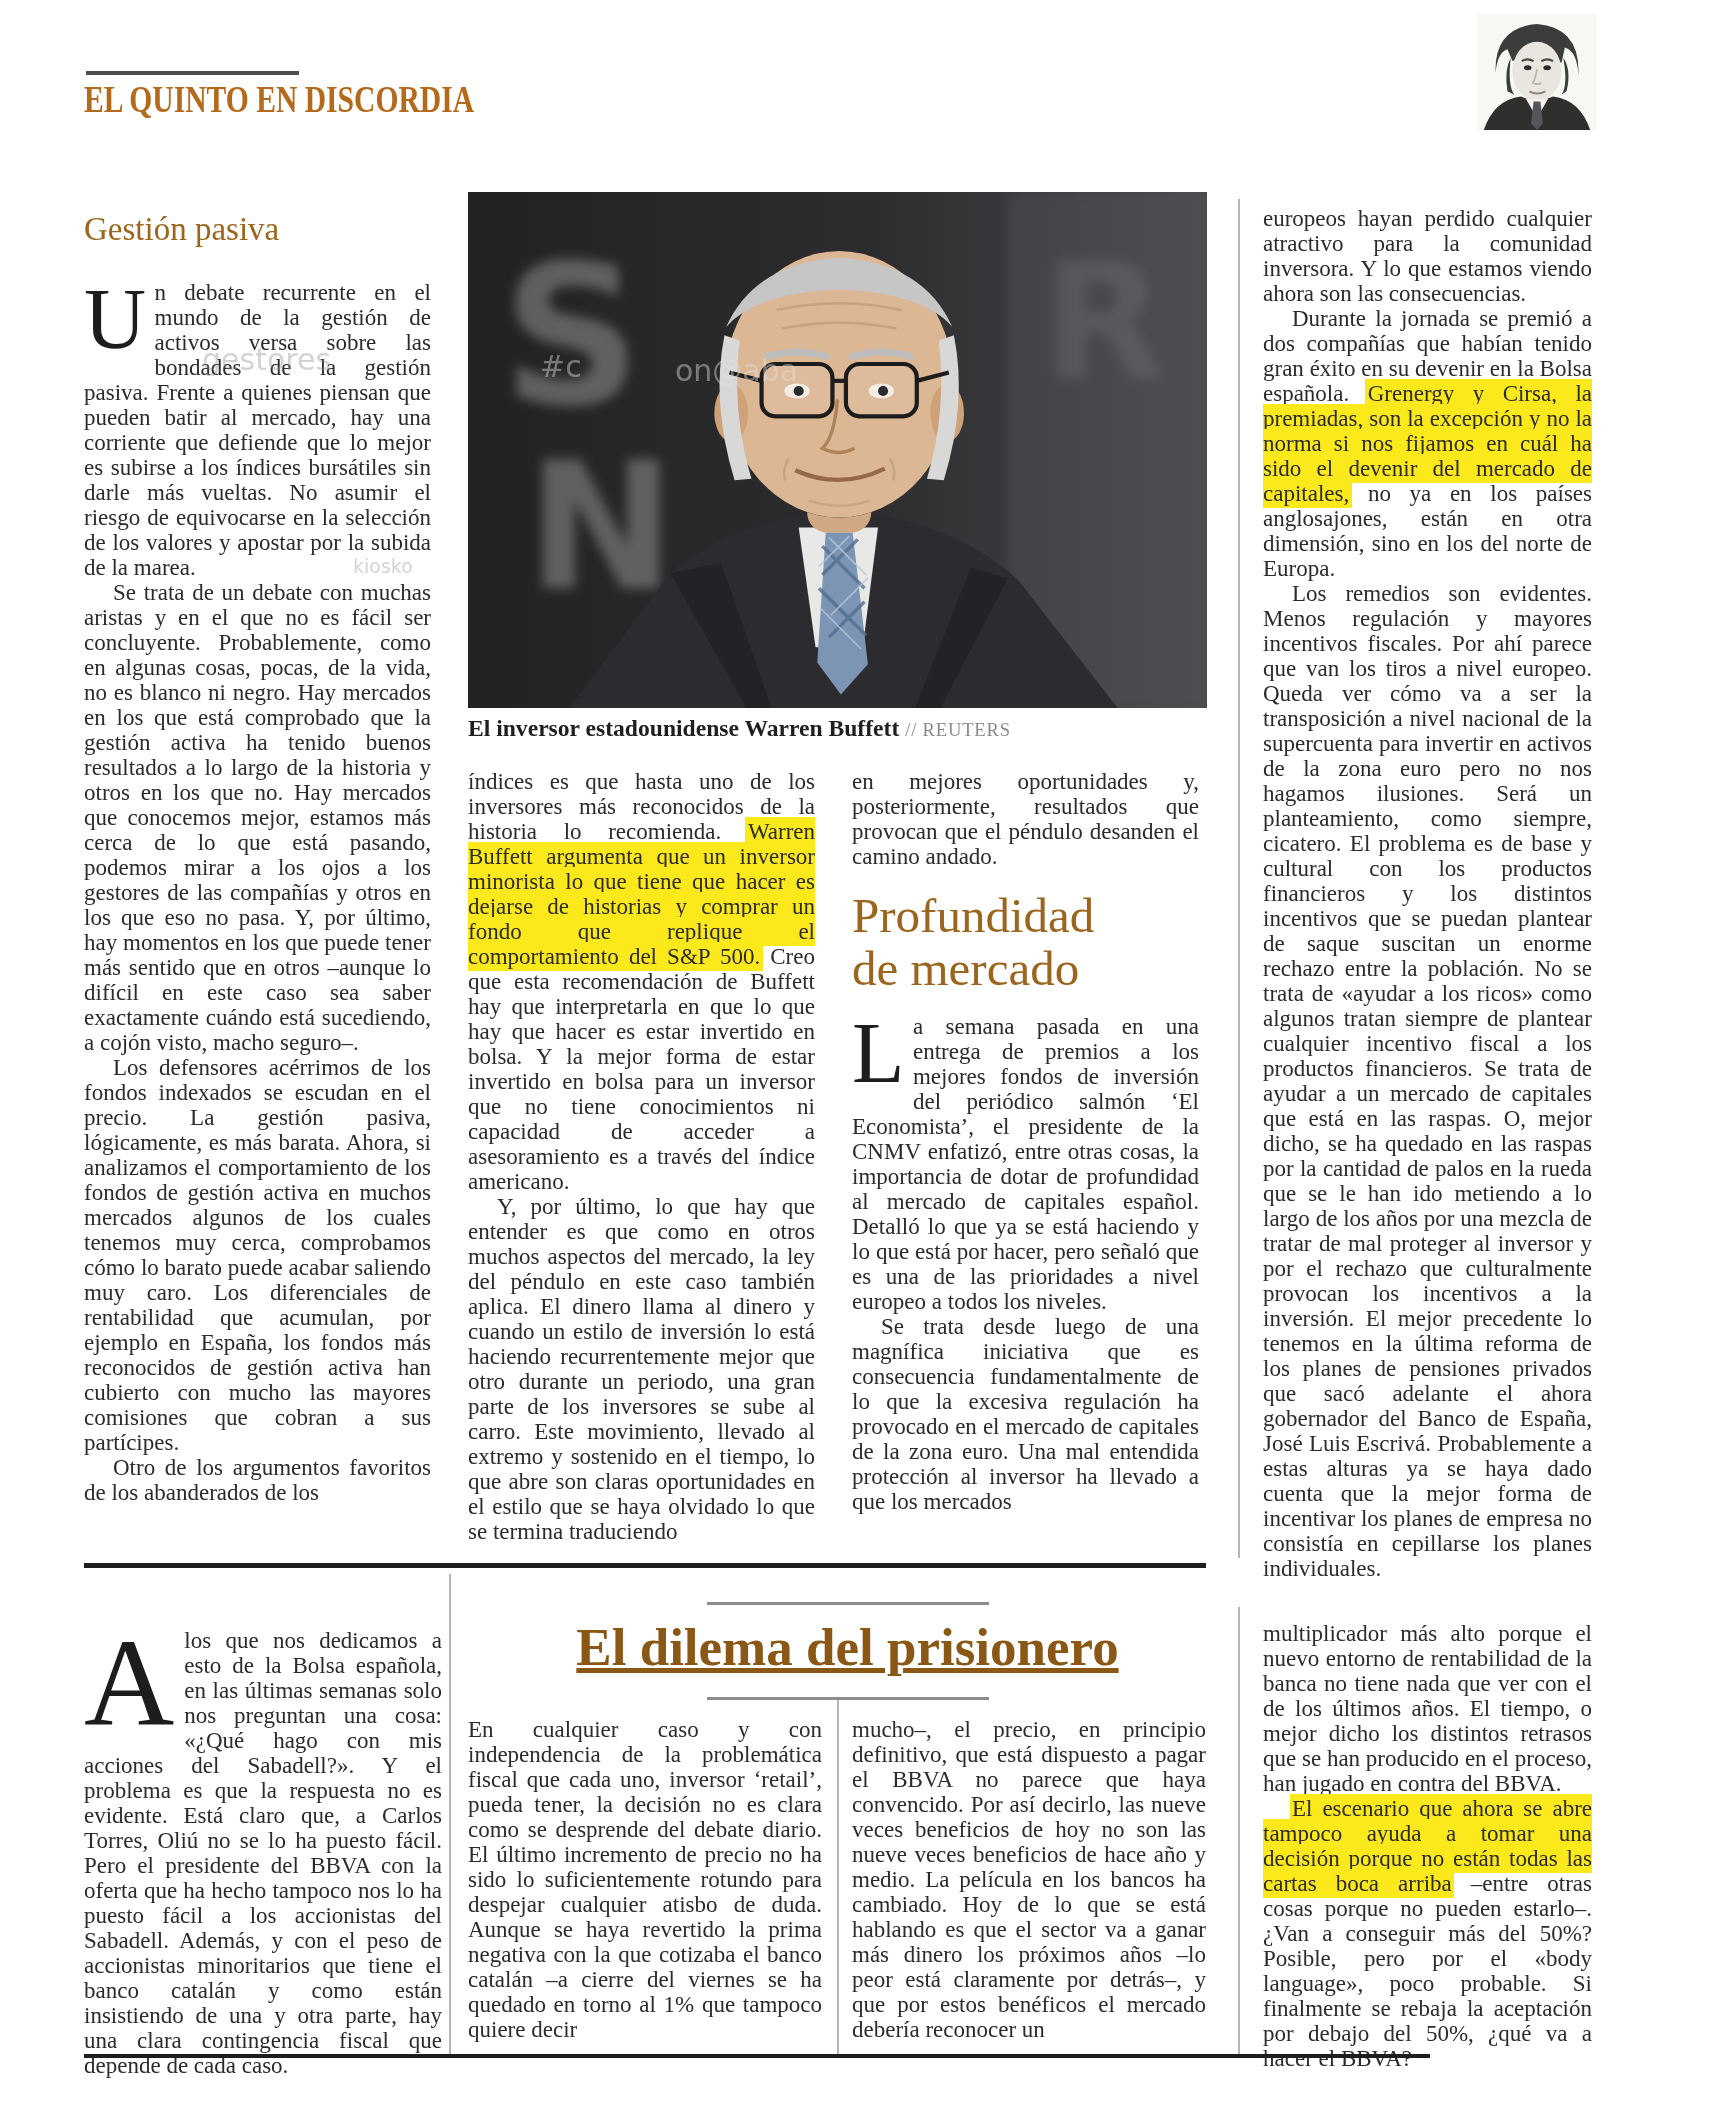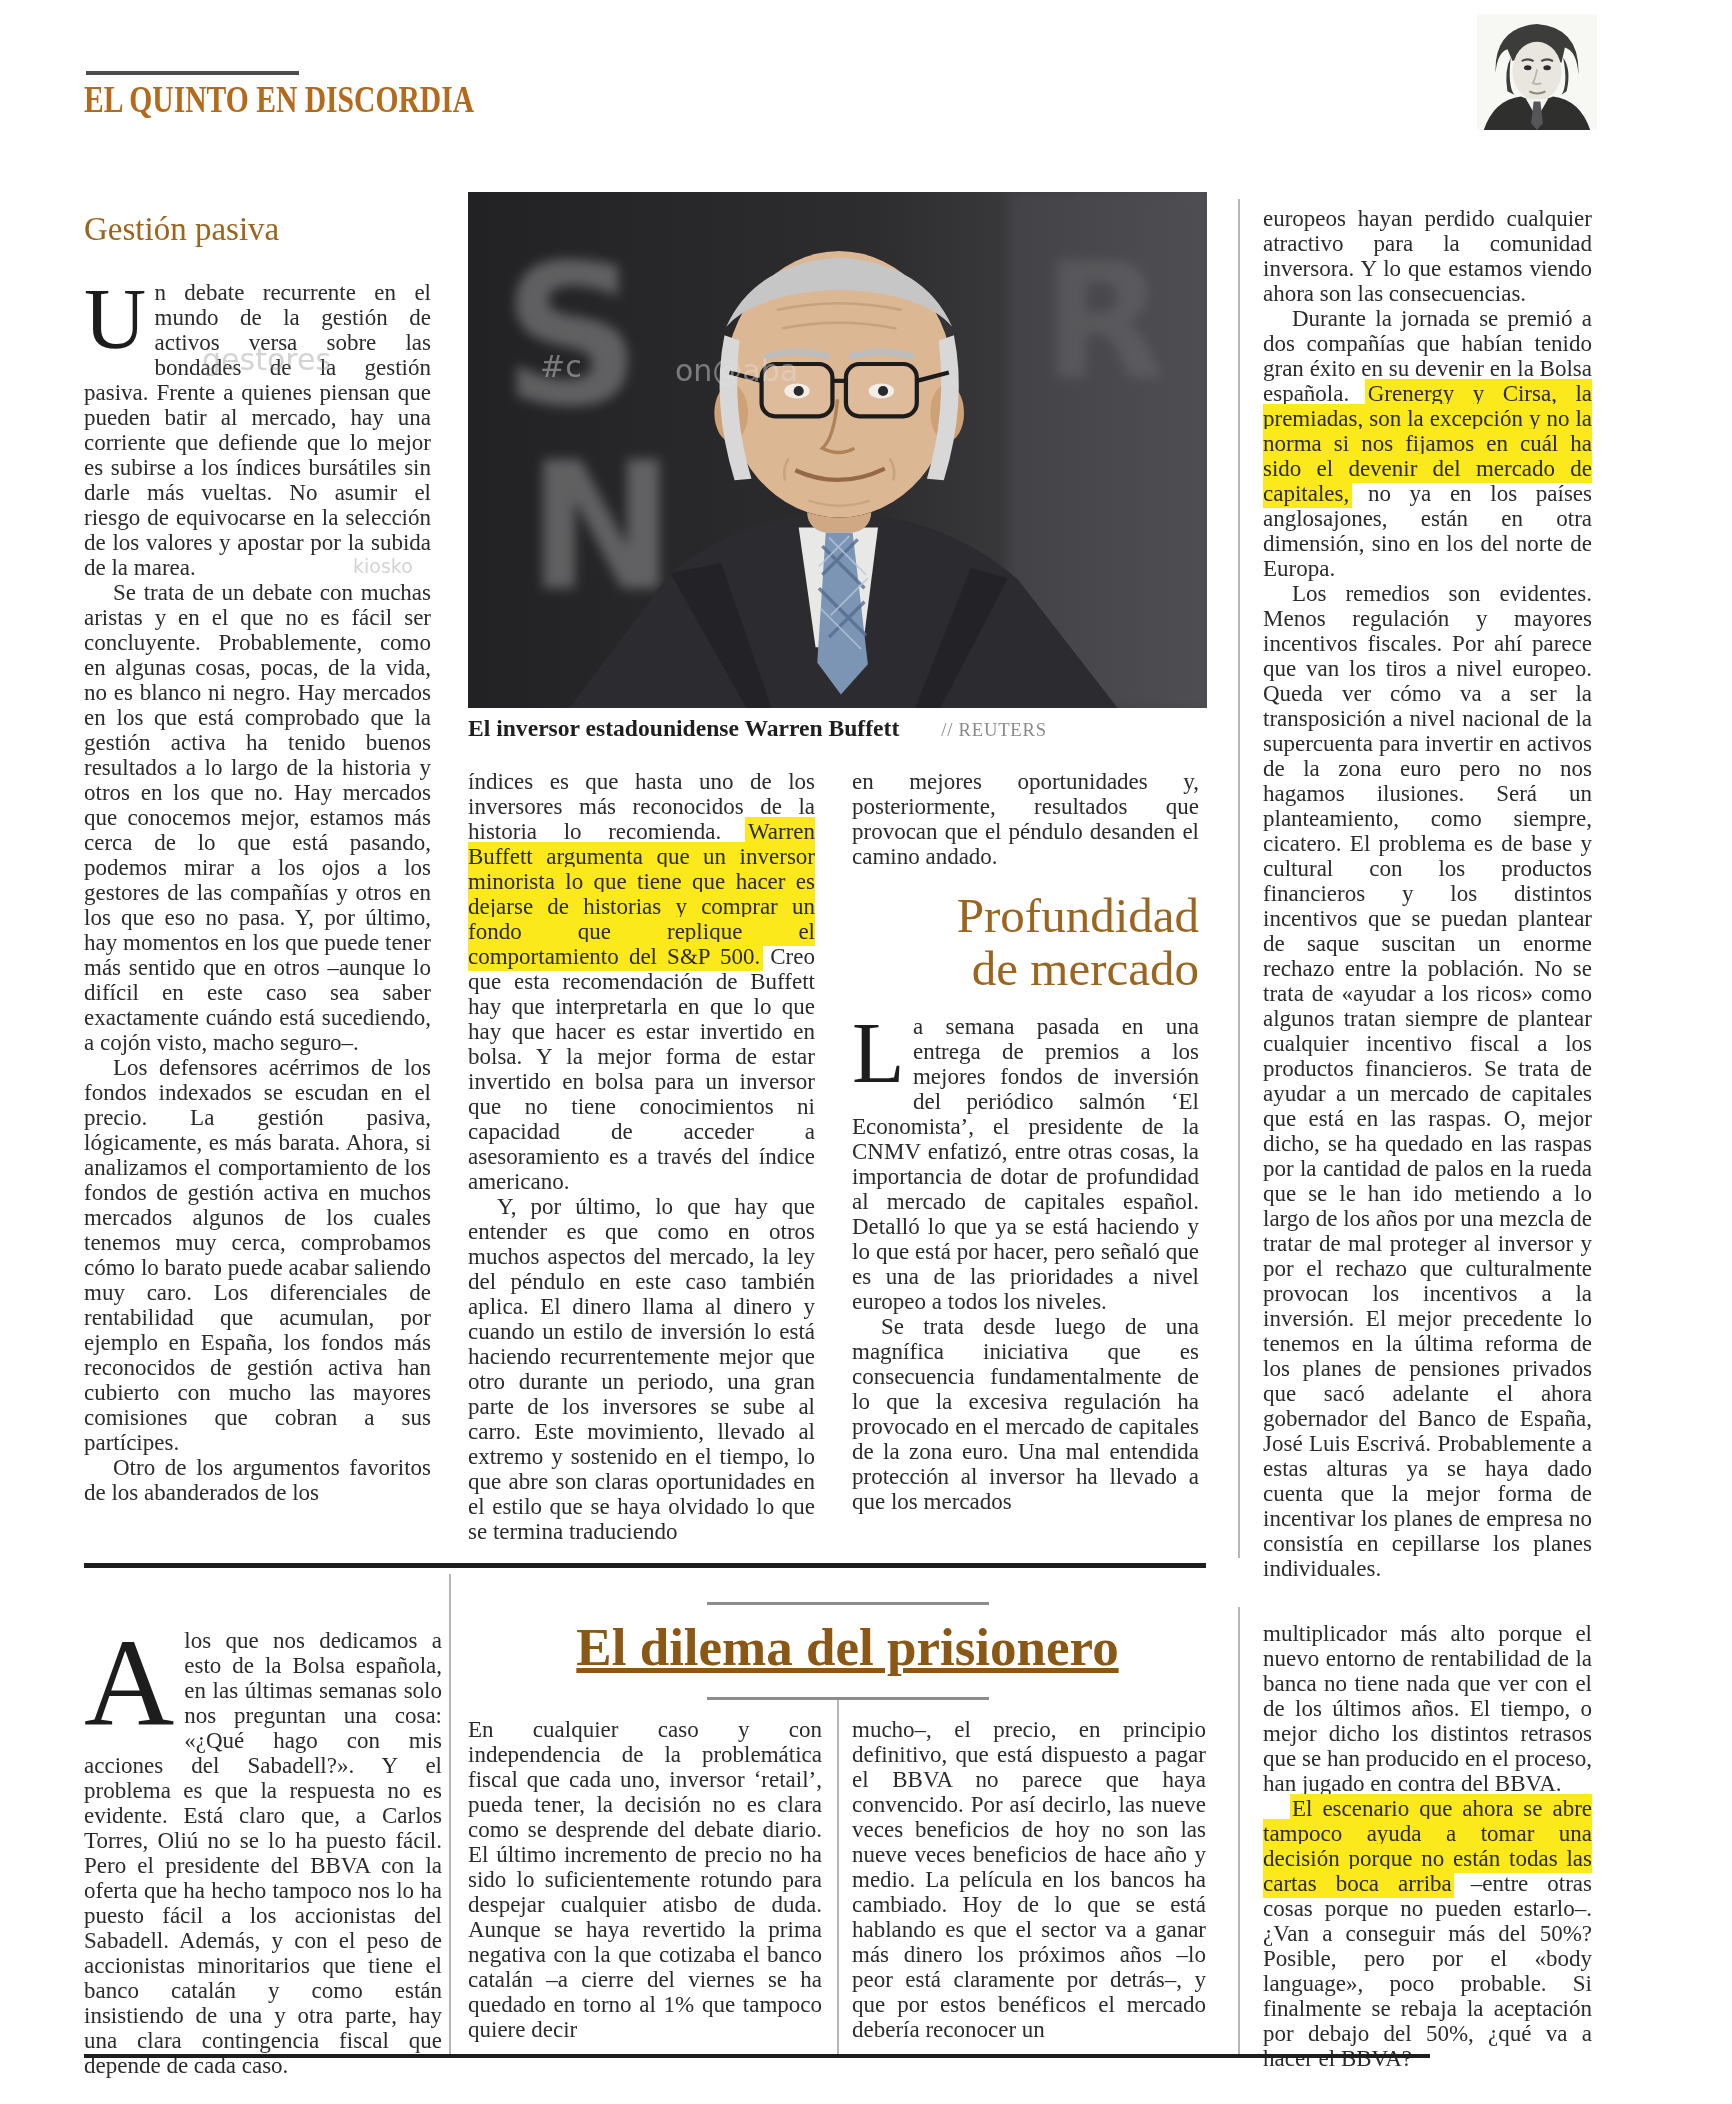--- a/index.html
+++ b/index.html
@@ -16,32 +16,32 @@
   .author-name{position:absolute;left:1172px;top:74px;width:297px;text-align:right;
                color:var(--c-author);font-size:26px;line-height:30px;letter-spacing:1.7px;}
   .author-photo{position:absolute;left:1477px;top:13.5px;width:120px;height:118px;}
   
   .col{position:absolute;text-align:justify;font-size:23px;line-height:25px;hyphens:auto;-webkit-hyphens:auto;}
   .col p{margin:0;text-indent:29px;}
   .col p.first{text-indent:0;}
   .article-title{font-size:33px;line-height:54px;color:var(--c-title);font-weight:normal;
                  margin:0 0 23.6px 0;text-align:left;text-indent:0;}
   .article-title2{font-size:49px;line-height:53px;color:var(--c-title);font-weight:normal;
-                  margin:20px 0 18.6px 0;text-align:right;text-indent:0;}
+                  margin:20px 0 18.6px 0;text-align:left;text-indent:0;}
   #col1{left:84px;top:202px;width:347px;}
   #col2{left:468px;top:769px;width:347px;}
   #col3{left:852px;top:769px;width:347px;}
   #col4{left:1263px;top:206px;width:329px;}
   .dropcap{float:left;font-size:86px;line-height:73px;padding:3.4px 8.4px 0 0;color:#1d1d1d;}
   .dropcap-big{float:left;font-size:125px;line-height:101px;padding:5px 10px 0 0;color:#1d1d1d;}
   mark{background:var(--c-highlight);padding:1.7px 2.5px;margin:8px -2.5px;color:inherit;}
   
   #photo{position:absolute;left:468px;top:192px;width:739px;height:516px;}
   #caption{position:absolute;left:468px;top:715px;width:739px;font-size:23.6px;font-weight:bold;color:#1f1f1f;text-align:left;}
-  .credit{font-weight:normal;color:#8a8a8a;font-size:18.6px;letter-spacing:0.8px;margin-left:36px;}
+  .credit{font-weight:normal;color:#8a8a8a;font-size:18.6px;letter-spacing:0.8px;}
   
   .vline{position:absolute;width:1.7px;background:#b5b5b5;}
   #vl1{left:1238px;top:199px;height:1359px;}
   #vl2{left:449px;top:1574px;height:482px;}
   #vl3{left:837px;top:1700px;height:355px;}
   #vl4{left:1238px;top:1607px;height:448px;}
   #midrule{position:absolute;left:84px;top:1563px;width:1122px;height:5px;background:var(--c-rule-dark);}
   #botrule{position:absolute;left:84px;top:2054px;width:1346px;height:4.2px;background:var(--c-rule-dark);}
   #hrule-top{position:absolute;left:707px;top:1602px;width:282px;height:2.5px;background:var(--c-rule-gray);}
   #hrule-bot{position:absolute;left:707px;top:1697px;width:282px;height:2.5px;background:var(--c-rule-gray);}

